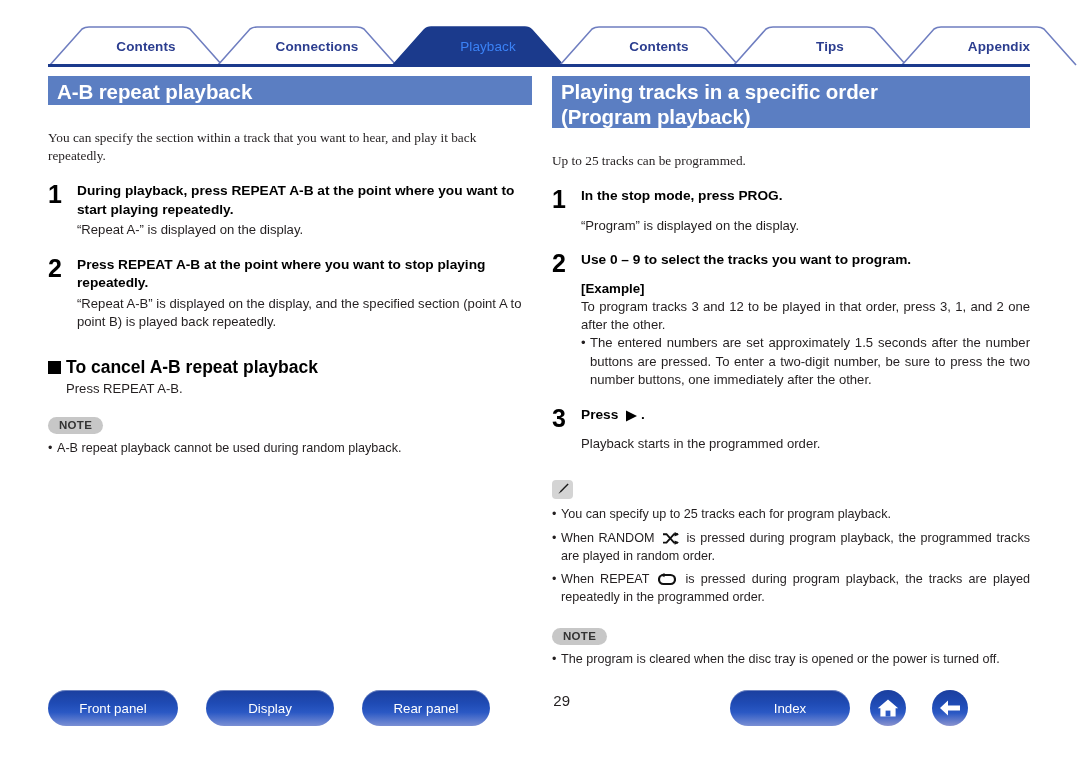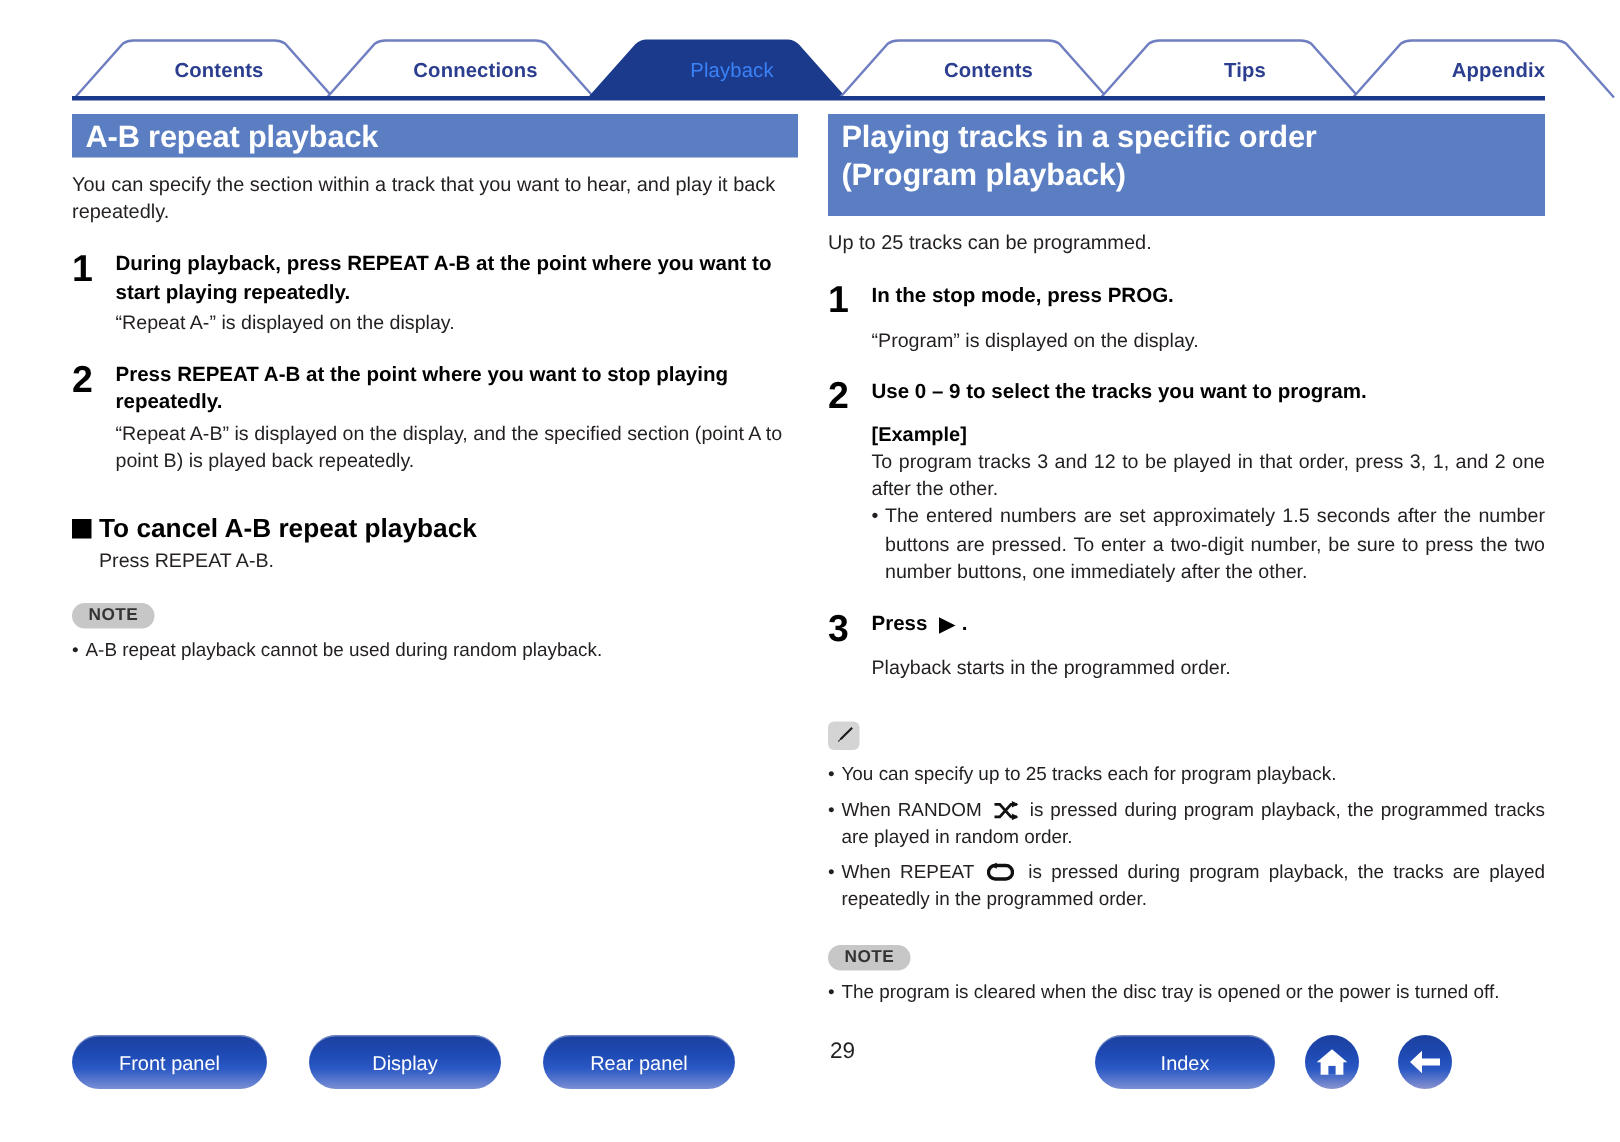--- a/index.html
+++ b/index.html
@@ -75,27 +75,28 @@
     background: #5b7ec2;
     color: #ffffff;
     font-size: 20.5px;
     font-weight: bold;
     letter-spacing: -0.1px;
     padding: 4px 0 5px 9px;
     line-height: 1.20;
     box-sizing: border-box;
   }
   #head-left  { height: 29px; }
-  #head-right { height: 68px; }
+  #head-right { height: 52px; }
 
   .intro {
     font-size: 13.3px;
     line-height: 1.36;
     color: #231f20;
-    margin-top: 9px;
+    margin-top: 24px;
+    font-family: Liberation Serif, serif;
   }
 
   
   .step {
     display: flex;
     margin-top: 17px;
   }
   .step .num {
     flex: 0 0 29px;
     font-size: 25px;

